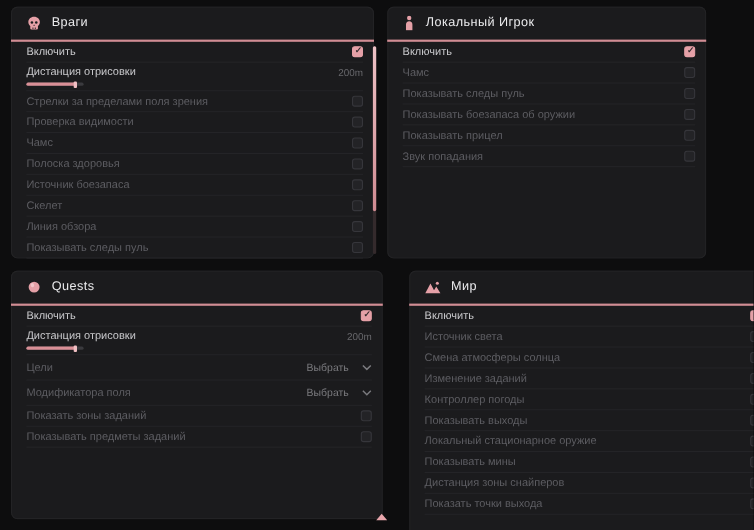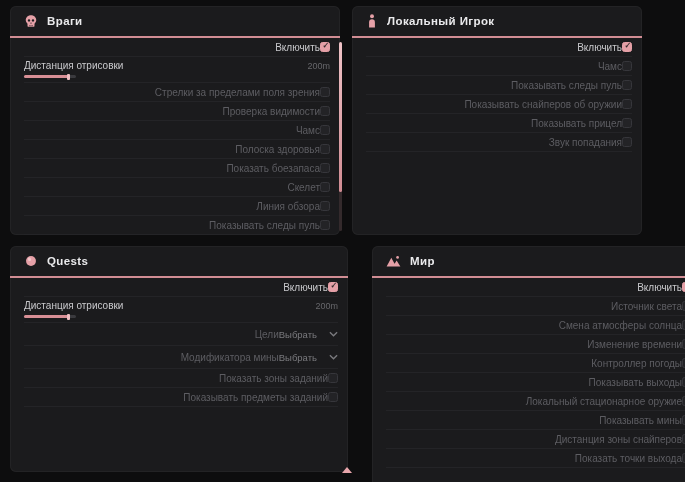--- a/index.html
+++ b/index.html
@@ -16,27 +16,27 @@
   #p0{left:10px;top:6px;width:330px;height:229px}
   #p1{left:352px;top:6px;width:290px;height:229px}
   #p2{left:10px;top:246px;width:338px;height:226px}
   #p3{left:372px;top:246px;width:330px;height:250px}
 
   .panel-header{
     height:30px;display:flex;align-items:center;gap:9px;
     padding:0 14px;border-bottom:2px solid #d18d94;
   }
   .panel-header h2{
-    font-size:11.5px;color:#eaeaec;margin:0;font-weight:bold;letter-spacing:.4px;
+    font-size:11.5px;color:#eaeaec;margin:0;font-weight:normal;letter-spacing:.4px;
   }
   .hicon{display:flex;align-items:center}
 
   .rows{padding:0 10px 0 14px}
   .row{
-    display:flex;align-items:center;justify-content:flex-end;
+    display:flex;align-items:center;justify-content:space-between;
     height:19px;border-bottom:1px solid #242427;box-sizing:border-box;
   }
   .lbl{font-size:10px;color:#c9c9cc;white-space:nowrap}
   .dim .lbl{color:#5d5d62}
 
   .cb{
     width:10px;height:10px;border-radius:2.5px;flex:0 0 auto;
     background:#232326;border:1px solid #36363b;box-sizing:border-box;position:relative;
   }
   .cb.checked{background:#e5a0a7;border-color:#e5a0a7}
@@ -118,21 +118,21 @@
       </div>
       <div class="row toggle dim">
         <span class="lbl">Чамс</span>
         <span class="cb "></span>
       </div>
       <div class="row toggle dim">
         <span class="lbl">Полоска здоровья</span>
         <span class="cb "></span>
       </div>
       <div class="row toggle dim">
-        <span class="lbl">Показать боезапаса</span>
+        <span class="lbl">Источник боезапаса</span>
         <span class="cb "></span>
       </div>
       <div class="row toggle dim">
         <span class="lbl">Скелет</span>
         <span class="cb "></span>
       </div>
       <div class="row toggle dim">
         <span class="lbl">Линия обзора</span>
         <span class="cb "></span>
       </div>
@@ -163,21 +163,21 @@
       </div>
       <div class="row toggle dim">
         <span class="lbl">Чамс</span>
         <span class="cb "></span>
       </div>
       <div class="row toggle dim">
         <span class="lbl">Показывать следы пуль</span>
         <span class="cb "></span>
       </div>
       <div class="row toggle dim">
-        <span class="lbl">Показывать снайперов об оружии</span>
+        <span class="lbl">Показывать боезапаса об оружии</span>
         <span class="cb "></span>
       </div>
       <div class="row toggle dim">
         <span class="lbl">Показывать прицел</span>
         <span class="cb "></span>
       </div>
       <div class="row toggle dim">
         <span class="lbl">Звук попадания</span>
         <span class="cb "></span>
       </div>
@@ -213,21 +213,21 @@
         <span class="dropdown">
           <span class="selval">Выбрать</span>
           <span class="chev">
             <svg width="9" height="6" viewBox="0 0 10 6">
               <path d="M1 1l4 4 4-4" stroke="#7a7a7e" stroke-width="1.5" fill="none"></path>
             </svg>
           </span>
         </span>
       </div>
       <div class="row select-row dim">
-        <span class="lbl">Модификатора мины</span>
+        <span class="lbl">Модификатора поля</span>
         <span class="dropdown">
           <span class="selval">Выбрать</span>
           <span class="chev">
             <svg width="9" height="6" viewBox="0 0 10 6">
               <path d="M1 1l4 4 4-4" stroke="#7a7a7e" stroke-width="1.5" fill="none"></path>
             </svg>
           </span>
         </span>
       </div>
       <div class="row toggle dim">
@@ -258,21 +258,21 @@
       </div>
       <div class="row toggle dim">
         <span class="lbl">Источник света</span>
         <span class="cb "></span>
       </div>
       <div class="row toggle dim">
         <span class="lbl">Смена атмосферы солнца</span>
         <span class="cb "></span>
       </div>
       <div class="row toggle dim">
-        <span class="lbl">Изменение времени</span>
+        <span class="lbl">Изменение заданий</span>
         <span class="cb "></span>
       </div>
       <div class="row toggle dim">
         <span class="lbl">Контроллер погоды</span>
         <span class="cb "></span>
       </div>
       <div class="row toggle dim">
         <span class="lbl">Показывать выходы</span>
         <span class="cb "></span>
       </div>

